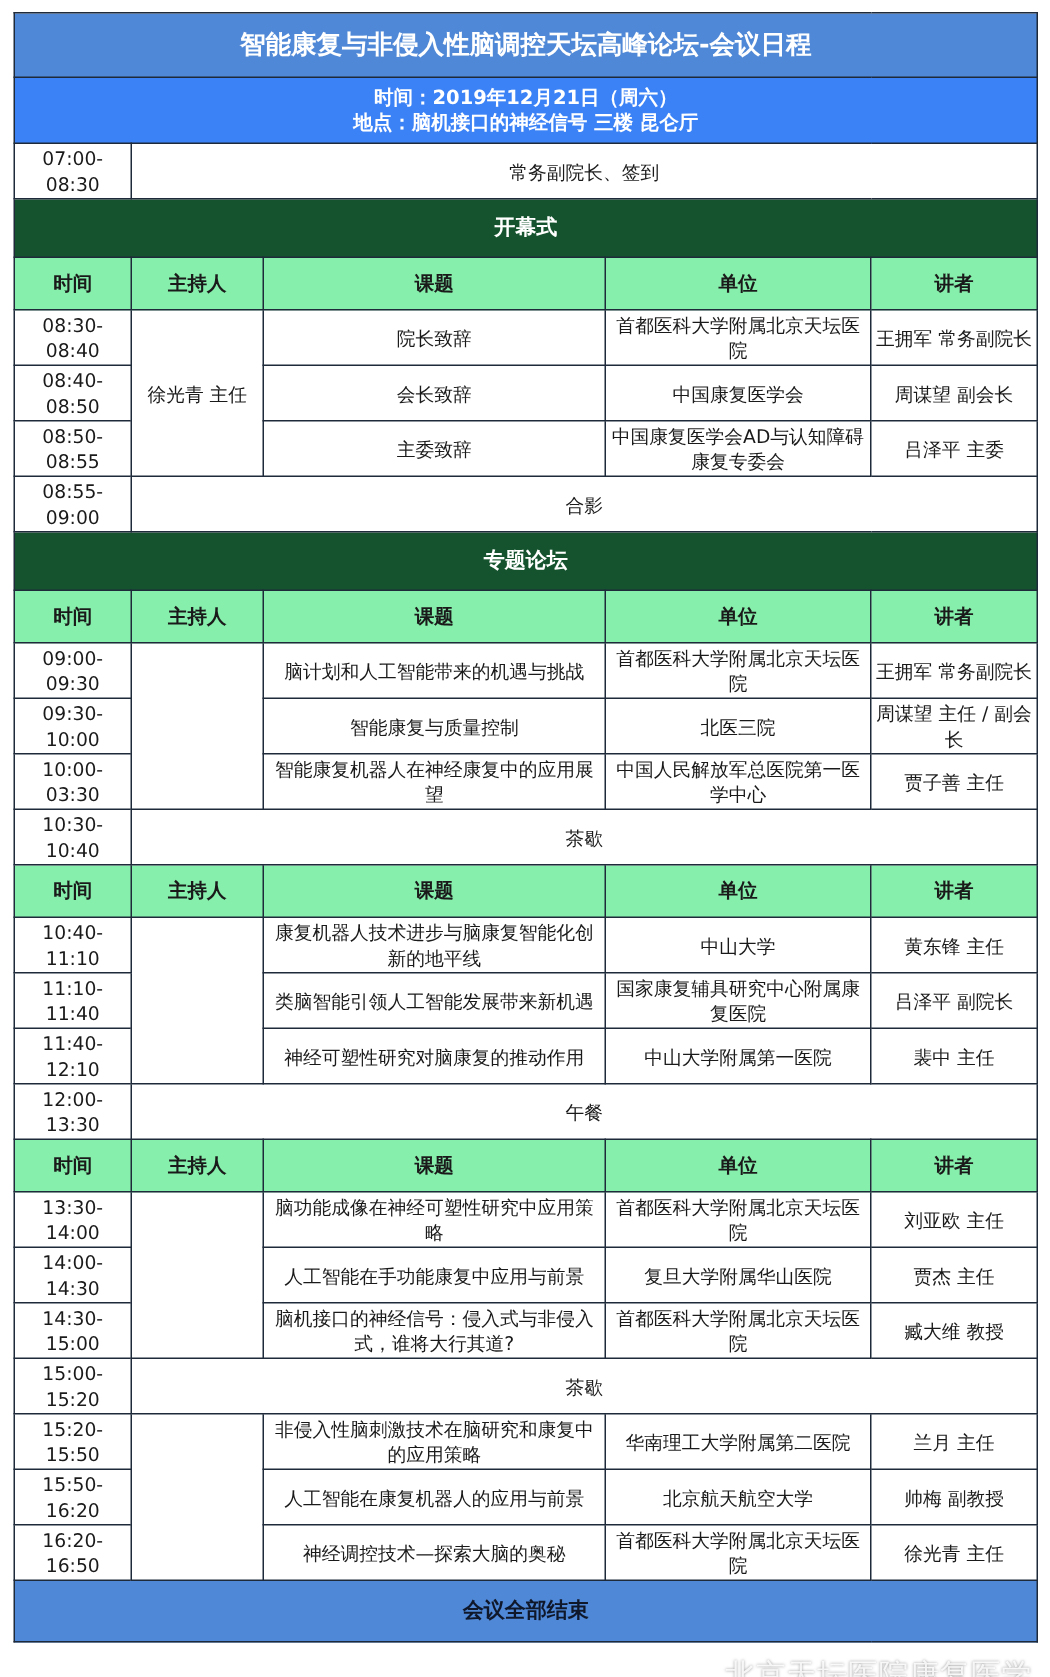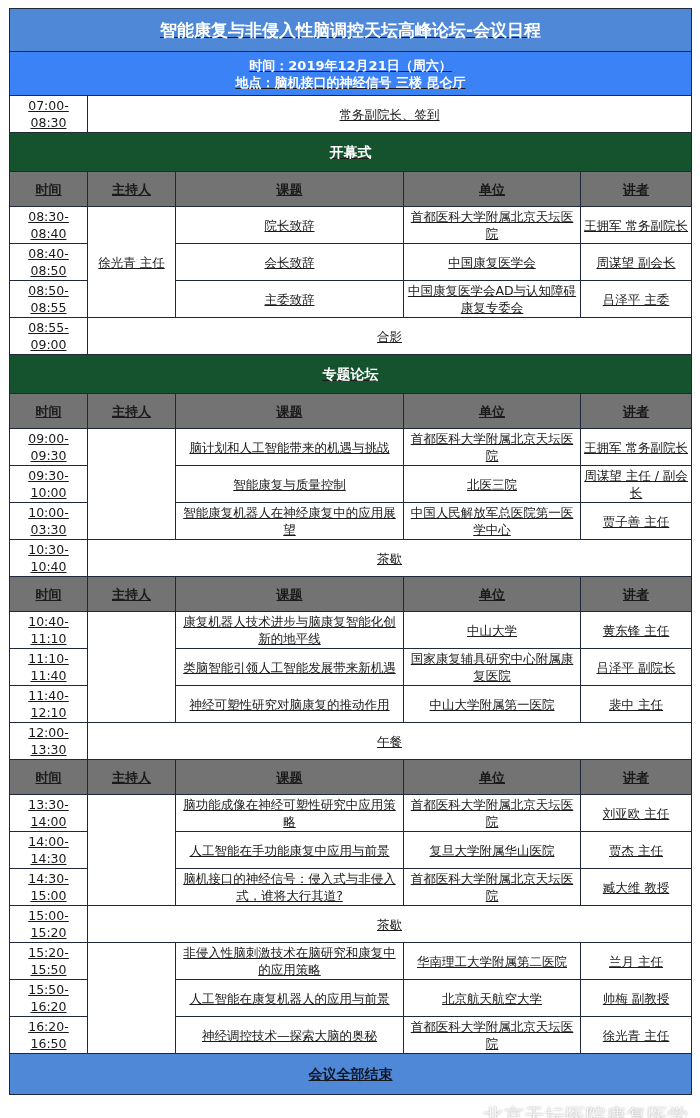--- a/index.html
+++ b/index.html
@@ -1,26 +1,26 @@
 <!DOCTYPE html>
 <html><head>
 <meta charset="utf-8">
 <style>
   html, body { margin: 0; padding: 0; background: #ffffff; }
   body { width: 700px; height: 1118px; position: relative; overflow: hidden;
          font-family: "DejaVu Sans", "Liberation Sans", sans-serif; color: #1a1a1a; }
   table.sched { position: absolute; left: 9px; top: 8px; width: 682px; border-collapse: collapse;
-                table-layout: fixed; font-size: 12.5px; text-decoration: underline; }
+                table-layout: fixed; font-size: 12.5px; }
   table.sched td { border: 1.5px solid #1e2a3a; text-align: center; vertical-align: middle;
                    padding: 0 2px; line-height: 17px; }
   .title-row td { background: #4f88d6; color: #ffffff; font-weight: bold; font-size: 17px; height: 42px; }
   .info-row td { background: #3b82f6; color: #ffffff; font-weight: bold; font-size: 13px; height: 43px; line-height: 19px; }
   .section-row td { background: #14532d; color: #ffffff; font-weight: bold; font-size: 14px; height: 38px; }
   .end-row td { background: #4f88d6; color: #0f172a; font-weight: bold; font-size: 14px; height: 40px; }
-  .header-row td { background: #737373; font-weight: bold; font-size: 13px; height: 34px; }
+  .header-row td { background: #86efac; font-weight: bold; font-size: 13px; height: 34px; }
   .data-row td { background: #ffffff; height: 36px; }
   .break-row td { background: #ffffff; height: 36px; }
   .time { font-size: 12.5px; }
   .watermark { position: absolute; left: 458px; top: 1103px; color: rgba(255,255,255,0.85);
                font-size: 20px; display: flex; align-items: flex-end; gap: 4px; letter-spacing: 0.5px;
                text-shadow: 0 0 2px rgba(80,80,80,0.6); }
   .wechat-icon { width: 22px; height: 16px; position: relative; }
   .wechat-icon .b1 { position: absolute; left: 0; top: 0; width: 13px; height: 11px; border-radius: 50%;
                      background: rgba(255,255,255,0.9); }
   .wechat-icon .b2 { position: absolute; left: 8px; top: 5px; width: 12px; height: 10px; border-radius: 50%;

